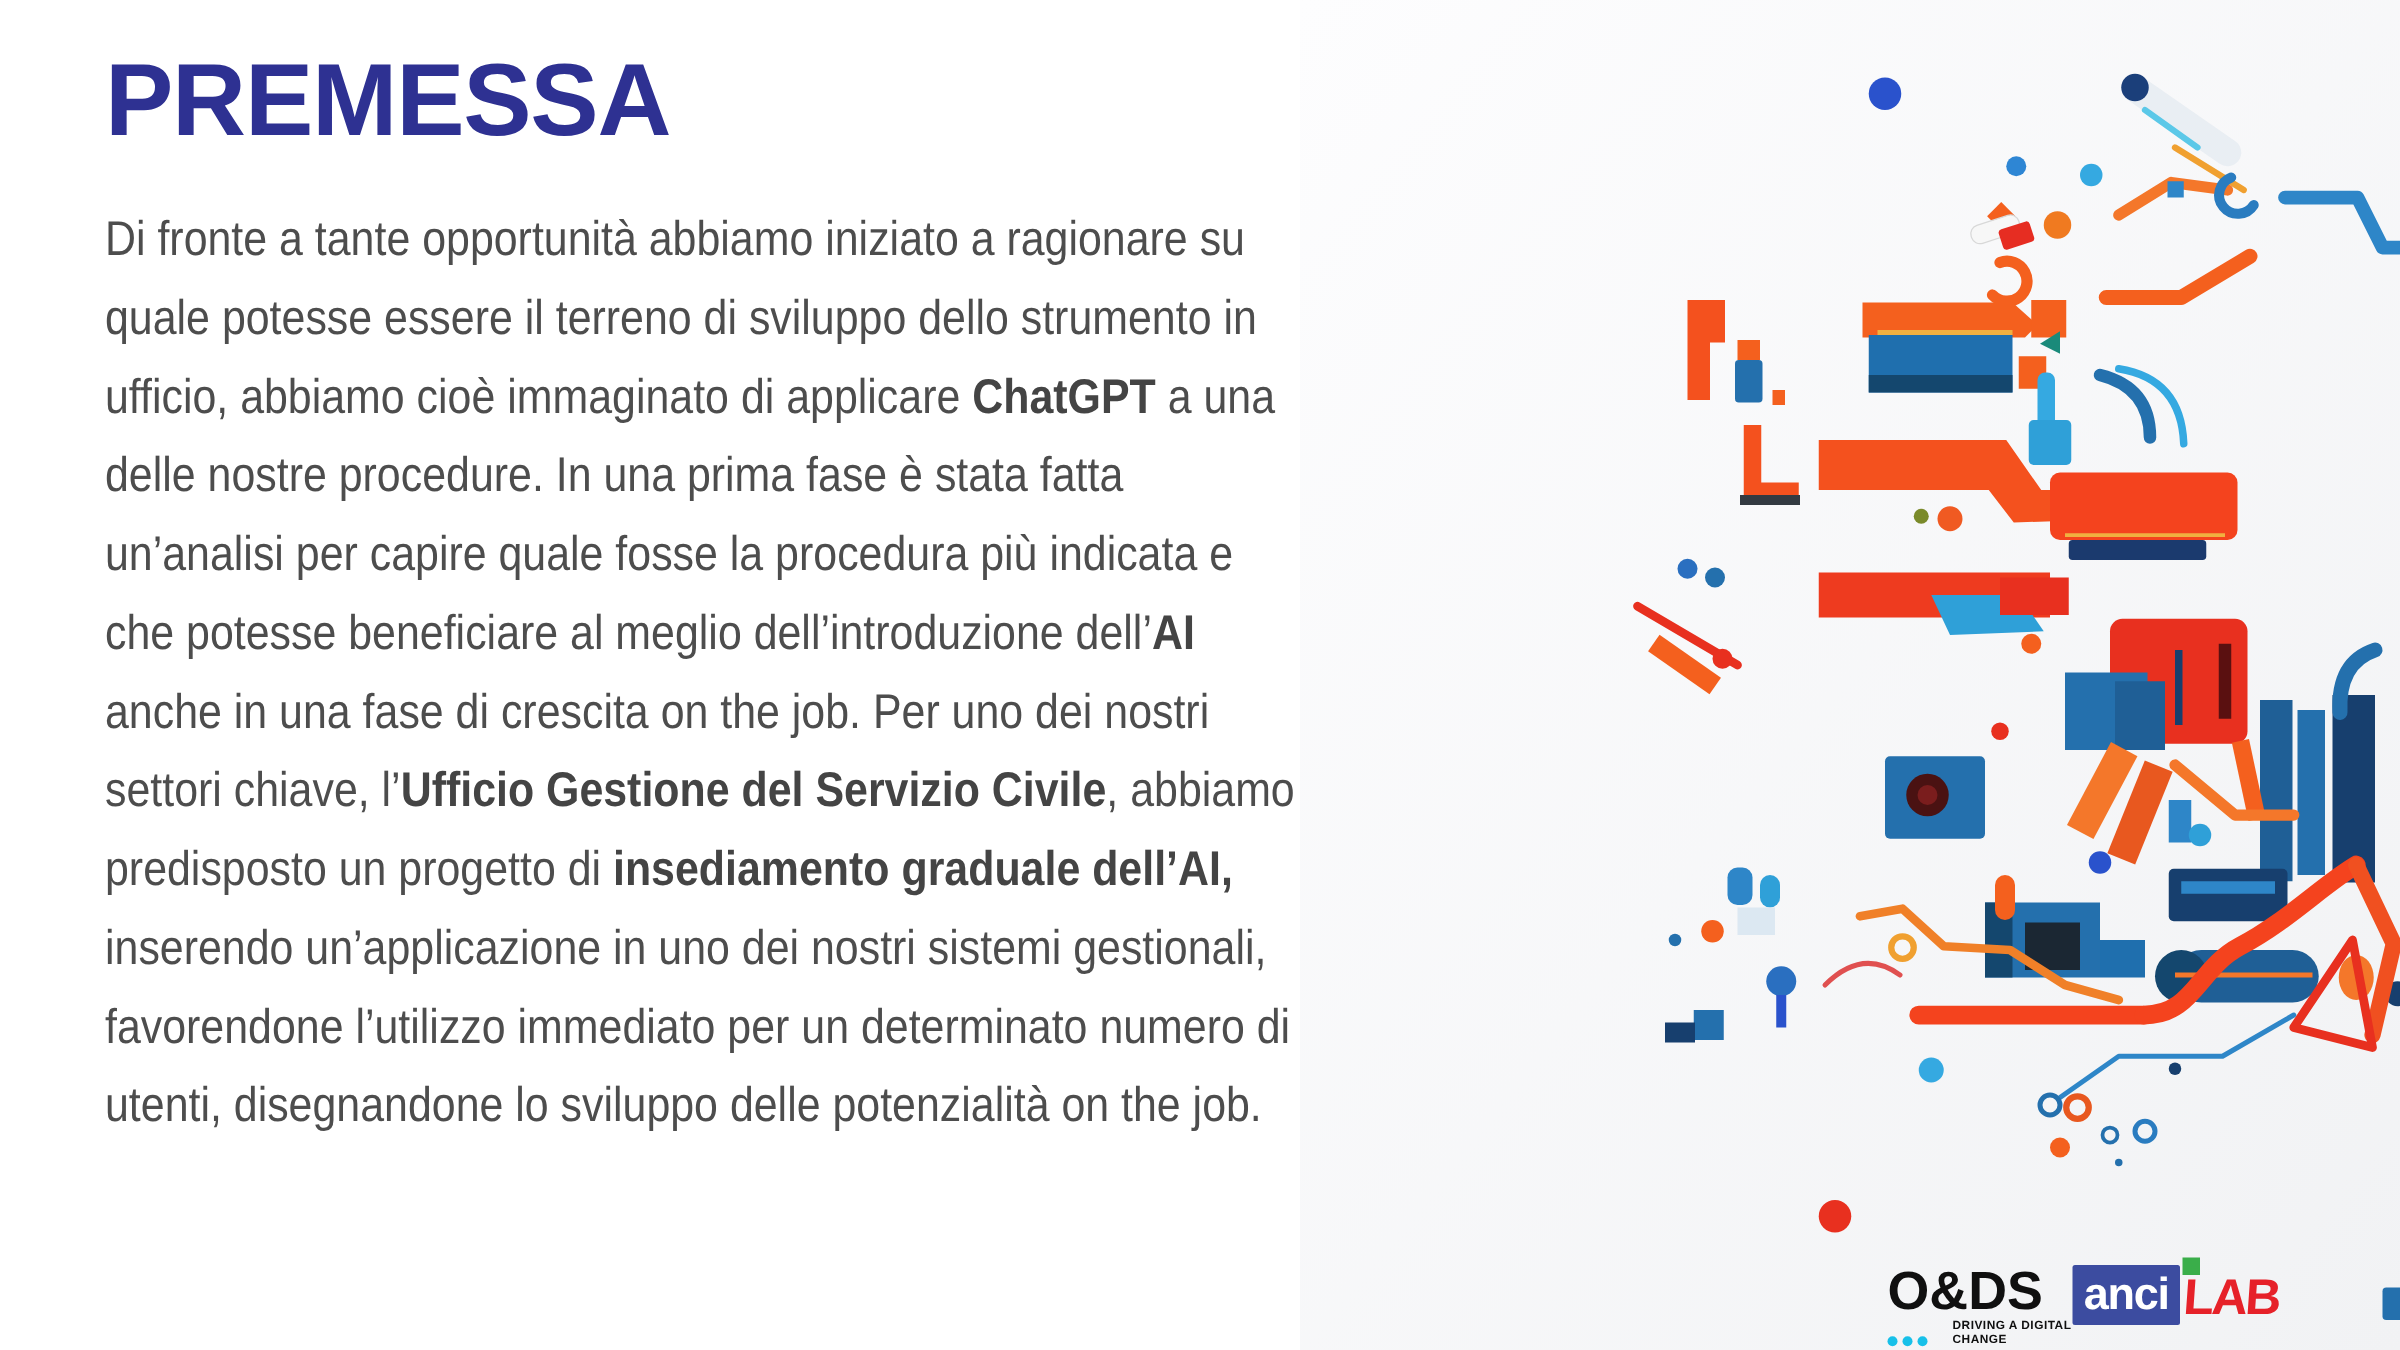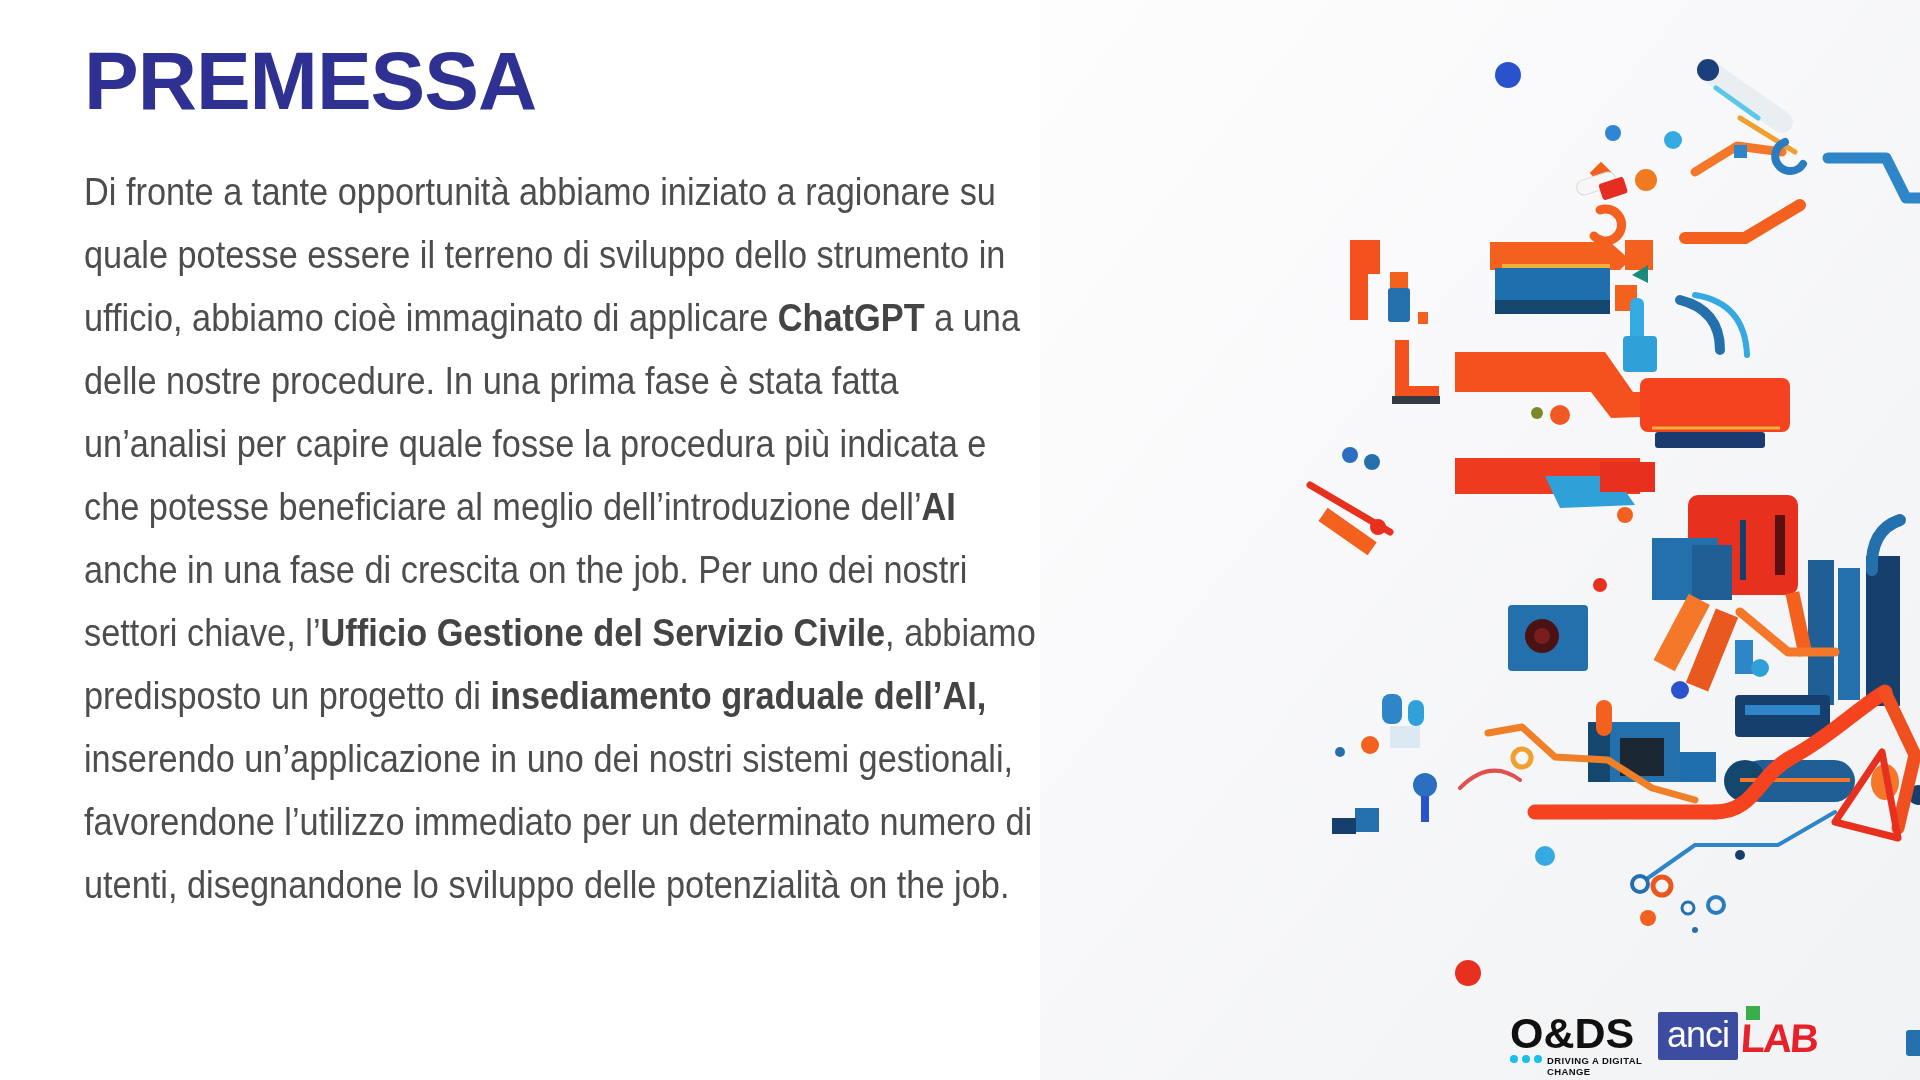--- a/index.html
+++ b/index.html
@@ -17,30 +17,30 @@
   .body-copy .b { font-weight:700; color:#444444; }
 
   .copyright { position:absolute; left:84px; top:1036px; font-size:21px;
                color:var(--mutedGray,#B5B5B5); white-space:pre-wrap; }
 
   .artwork { position:absolute; left:1040px; top:0; width:880px; height:1080px; }
 
   
   .ods-logo { position:absolute; left:1510px; top:1012px; width:160px; }
   .ods-word { font-size:43px; font-weight:700; letter-spacing:0px; color:#101010; line-height:42px; }
-  .ods-sub  { display:flex; align-items:flex-start; gap:5px; margin-top:1px; }
+  .ods-sub  { display:flex; align-items:flex-end; gap:20px; margin-top:1px; }
   .ods-dots { display:flex; gap:4px; }
   .ods-dots i { width:8px; height:8px; border-radius:50%; background:var(--teal,#17C0E9); display:block; }
   .ods-tagline { font-size:9.5px; font-weight:700; letter-spacing:0.4px; color:#101010; }
 
   .ancilab-logo { position:absolute; left:1658px; top:1012px; display:flex; align-items:flex-end; }
   .ancilab-green { position:absolute; left:88px; top:-6px; width:14px; height:14px;
                    background:var(--green,#3AAE4A); }
   .ancilab-anci { background:var(--ancilabBlue,#3C4CA0); color:#ffffff; font-size:36px;
-                  font-weight:400; letter-spacing:-1px; line-height:46px; padding:0 9px 2px 9px;
+                  font-weight:700; letter-spacing:-1px; line-height:46px; padding:0 9px 2px 9px;
                   border-radius:2px; }
   .ancilab-lab { color:var(--ancilabRed,#E62129); font-size:40px; font-weight:800;
                  letter-spacing:-2px; line-height:44px; margin-left:3px; transform:skewX(-4deg); }
 
   .edge-logo-sliver { position:absolute; left:1906px; top:1030px; width:14px; height:26px;
                       background:#2470AD; border-radius:3px 0 0 3px; }
 </style>
 </head>
 <body>
 

